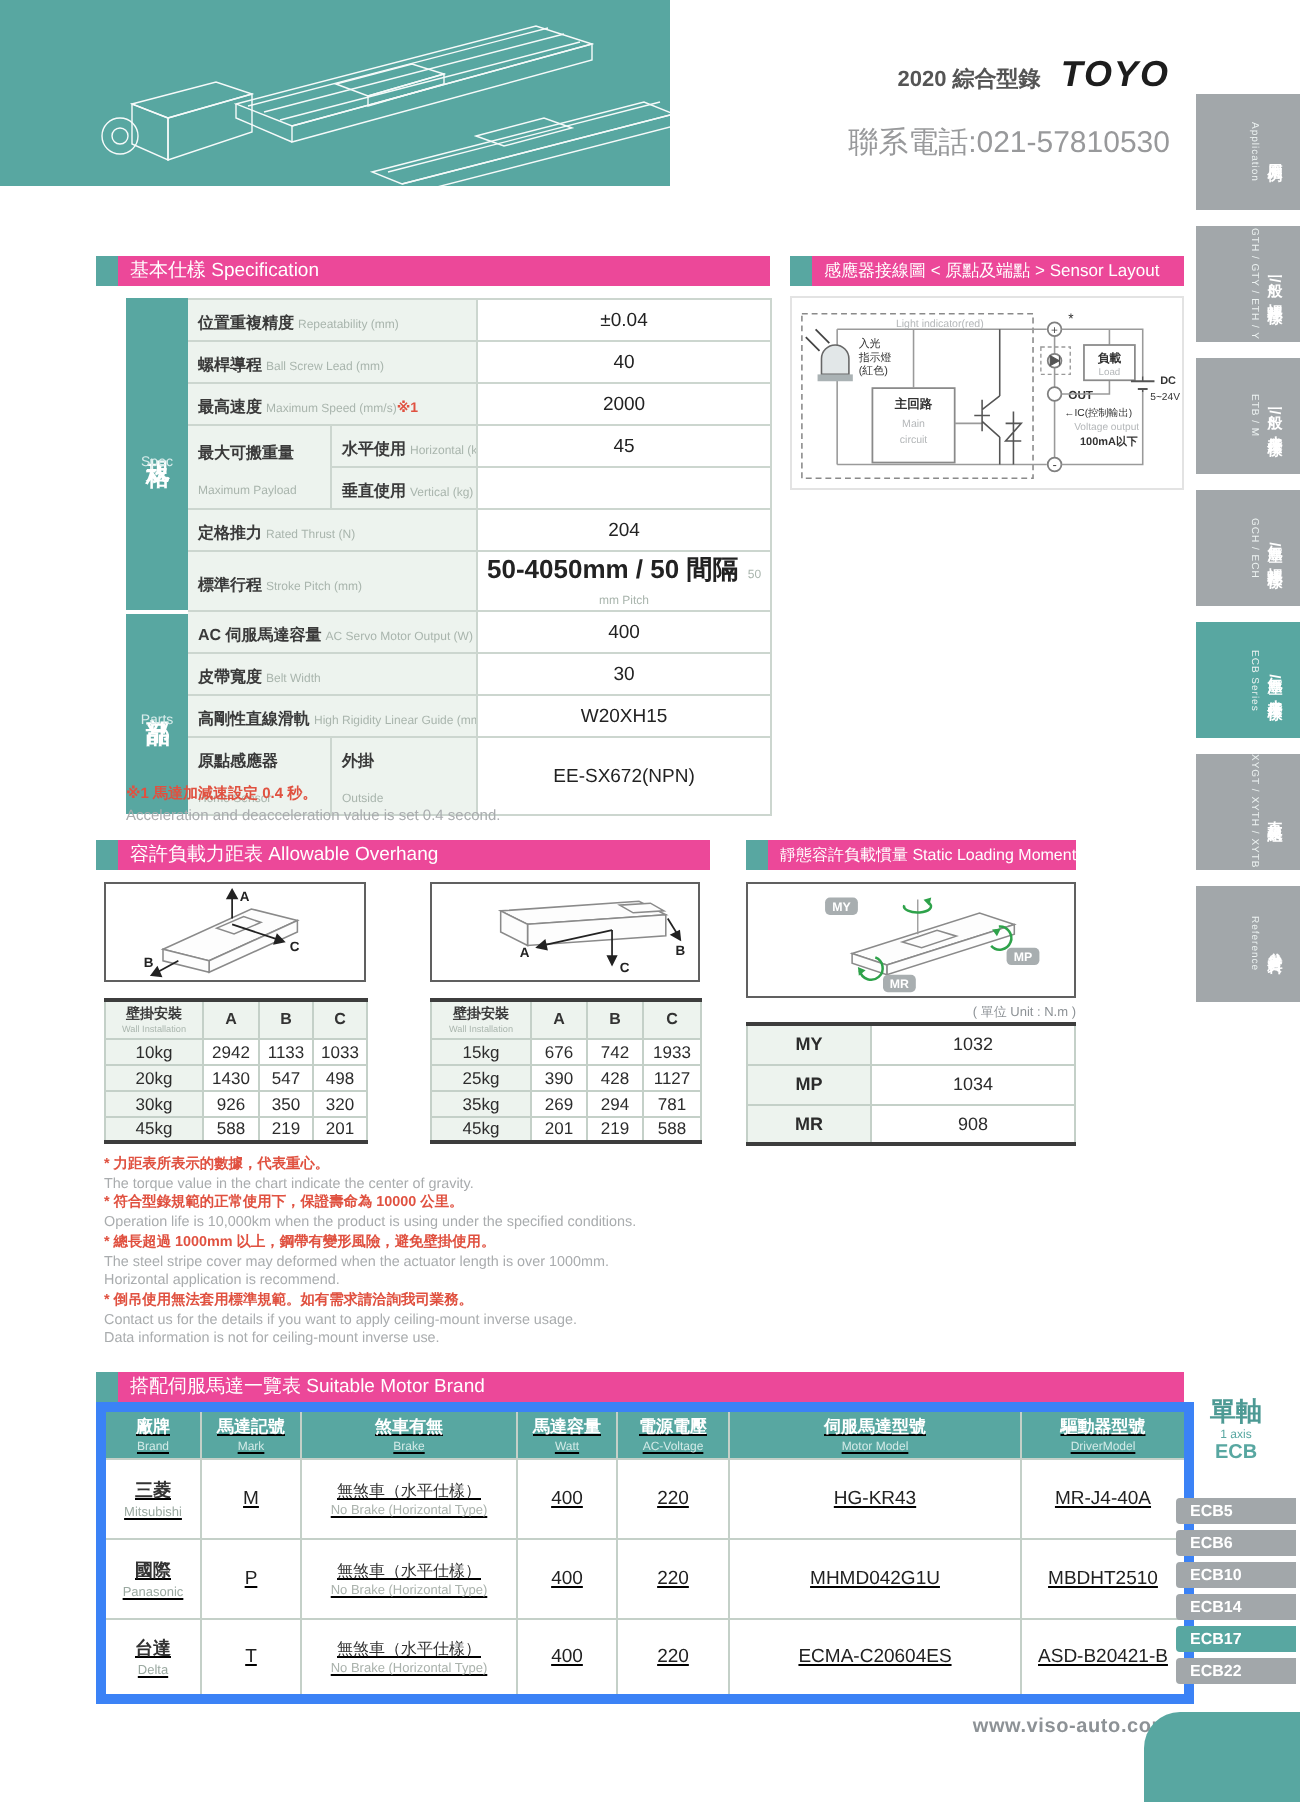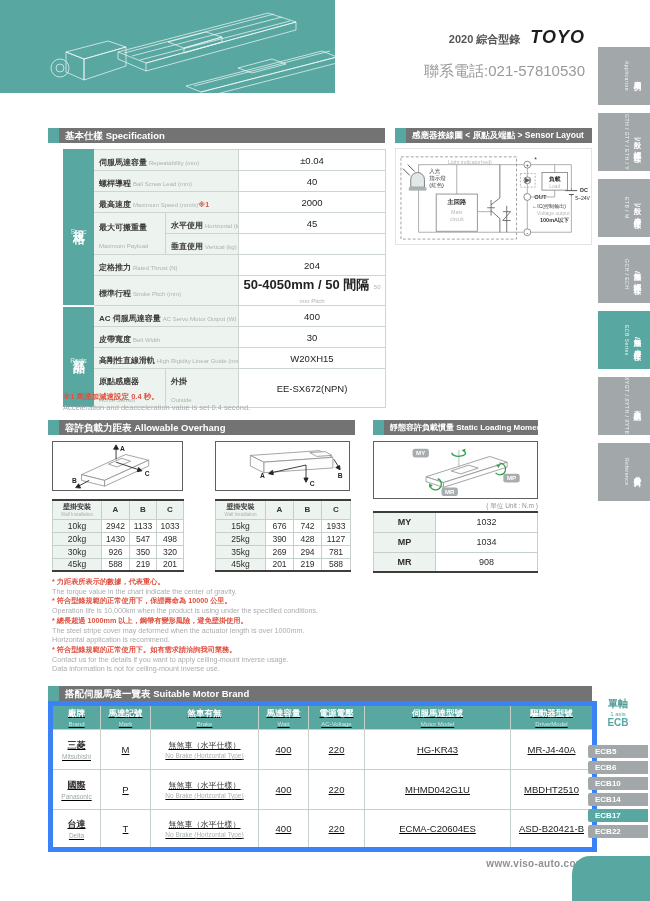--- a/index.html
+++ b/index.html
@@ -17,21 +17,21 @@
 
   
   .stab { width:52px; height:58px; left:598px; background:#a2a7aa; writing-mode:vertical-rl; text-align:center; padding-right:8px; cursor:pointer; }
   .stab.active { background:#58a7a1; }
   .stab .tzh { display:block; font-size:7.5px; font-weight:bold; color:#fff; letter-spacing:1px; }
   .stab .ten { display:block; font-size:5px; color:#edf3f2; margin-right:2px; letter-spacing:.5px; }
 
   
   .secbar { display:flex; height:15px; }
   .secbar .accent { width:11px; background:#58a7a1; }
-  .secbar .bartext { flex:1; background:#737373; color:#fff; font-size:9.5px; font-weight:bold; line-height:15px; padding-left:6px; white-space:nowrap; overflow:hidden; }
+  .secbar .bartext { flex:1; background:#ec4899; color:#fff; font-size:9.5px; font-weight:normal; line-height:15px; padding-left:6px; white-space:nowrap; overflow:hidden; }
 
   
   table { border-collapse:collapse; }
   .spec-table { width:322px; border:1px solid #6f6f6f; table-layout:fixed; }
   .spec-table td { border:1px solid #ccd6cf; height:18px; overflow:hidden; }
   .spec-table td.lab { background:#edf3ee; padding:1px 5px; white-space:nowrap; }
   .spec-table td.val { background:#fff; text-align:center; font-size:9.5px; color:#222; }
   .spec-table td.grp { background:#58a7a1; border:1px solid #58a7a1; border-bottom:2px solid #fff; }
   .lzh { font-size:8px; font-weight:bold; color:#3a3a3a; }
   .len { font-size:6px; color:#a9b5ad; margin-left:2px; }
@@ -78,21 +78,21 @@
   .motor tr.md td { height:40px; background:#fff; }
   .motor td.gcell { background:#edf3ee; }
   .bzh { display:block; font-size:9px; font-weight:bold; color:#333; }
   .ben { display:block; font-size:6.5px; color:#9ba9a1; margin-top:1px; }
   .kzh { display:block; font-size:8px; color:#333; }
   .ken { display:block; font-size:6.5px; color:#aab2ac; margin-top:1px; }
   .mval2 { font-size:9.5px; color:#222; }
 
   
   .ecb-nav { left:588px; top:697px; width:60px; text-align:center; }
-  .ax-zh { font-size:10px; font-weight:bold; color:#4d9a94; display:block; }
+  .ax-zh { font-size:13px; font-weight:bold; color:#4d9a94; display:block; }
   .ax-en { font-size:6px; color:#58a7a1; display:block; }
   .ax-se { font-size:10px; font-weight:bold; color:#58a7a1; display:block; margin-bottom:17px; }
   .ecb-item { height:13px; line-height:13px; background:#a2a7aa; color:#fff; font-size:8px; font-weight:bold; text-align:left; padding-left:7px; border-radius:2px 0 0 2px; margin-bottom:3px; cursor:pointer; }
   .ecb-item.active { background:#58a7a1; }
 
   .website { top:858px; right:65px; font-size:10px; font-weight:bold; color:#8d9296; letter-spacing:.3px; }
   .corner { left:572px; top:856px; width:78px; height:45px; background:#58a7a1; border-top-left-radius:18px; }
 
   svg text { font-family:"Liberation Sans","DejaVu Sans",sans-serif; }
 </style>
@@ -171,21 +171,21 @@
       </colgroup>
     <tbody>
         <tr>
       <td class="grp" rowspan="7">
         <div class="gwrap">
           <span class="gz">規格</span>
           <span class="ge">Spec</span>
         </div>
       </td>
       <td class="lab" colspan="2">
-        <span class="lzh">伺服馬達容量</span><span class="len">Repeatability (mm)</span>
+        <span class="lzh">位置重複精度</span><span class="len">Repeatability (mm)</span>
       </td>
       <td class="val">±0.04</td>
     </tr>
     <tr>
       <td class="lab" colspan="2">
         <span class="lzh">螺桿導程</span><span class="len">Ball Screw Lead (mm)</span>
       </td>
       <td class="val">40</td>
     </tr>
     <tr>
@@ -454,21 +454,21 @@
     </table>
 
   <div class="abs notes" style="left:52px;top:577px">
     <div class="nzh">* 力距表所表示的數據，代表重心。</div>
     <div class="nen">The torque value in the chart indicate the center of gravity.</div>
     <div class="nzh">* 符合型錄規範的正常使用下，保證壽命為 10000 公里。</div>
     <div class="nen">Operation life is 10,000km when the product is using under the specified conditions.</div>
     <div class="nzh">* 總長超過 1000mm 以上，鋼帶有變形風險，避免壁掛使用。</div>
     <div class="nen">The steel stripe cover may deformed when the actuator length is over 1000mm.</div>
     <div class="nen">Horizontal application is recommend.</div>
-    <div class="nzh">* 符合型錄規範的正常使用下。如有需求請洽詢我司業務。</div>
+    <div class="nzh">* 倒吊使用無法套用標準規範。如有需求請洽詢我司業務。</div>
     <div class="nen">Contact us for the details if you want to apply ceiling-mount inverse usage.</div>
     <div class="nen">Data information is not for ceiling-mount inverse use.</div>
   </div>
 
   <div class="abs secbar" style="left:373px;top:420px;width:165px">
     <div class="accent"></div>
     <div class="bartext" style="font-size:8px">靜態容許負載慣量 Static Loading Moment</div>
   </div>
 
   <div class="abs dbox" style="left:373px;top:441px;width:165px;height:58px">

